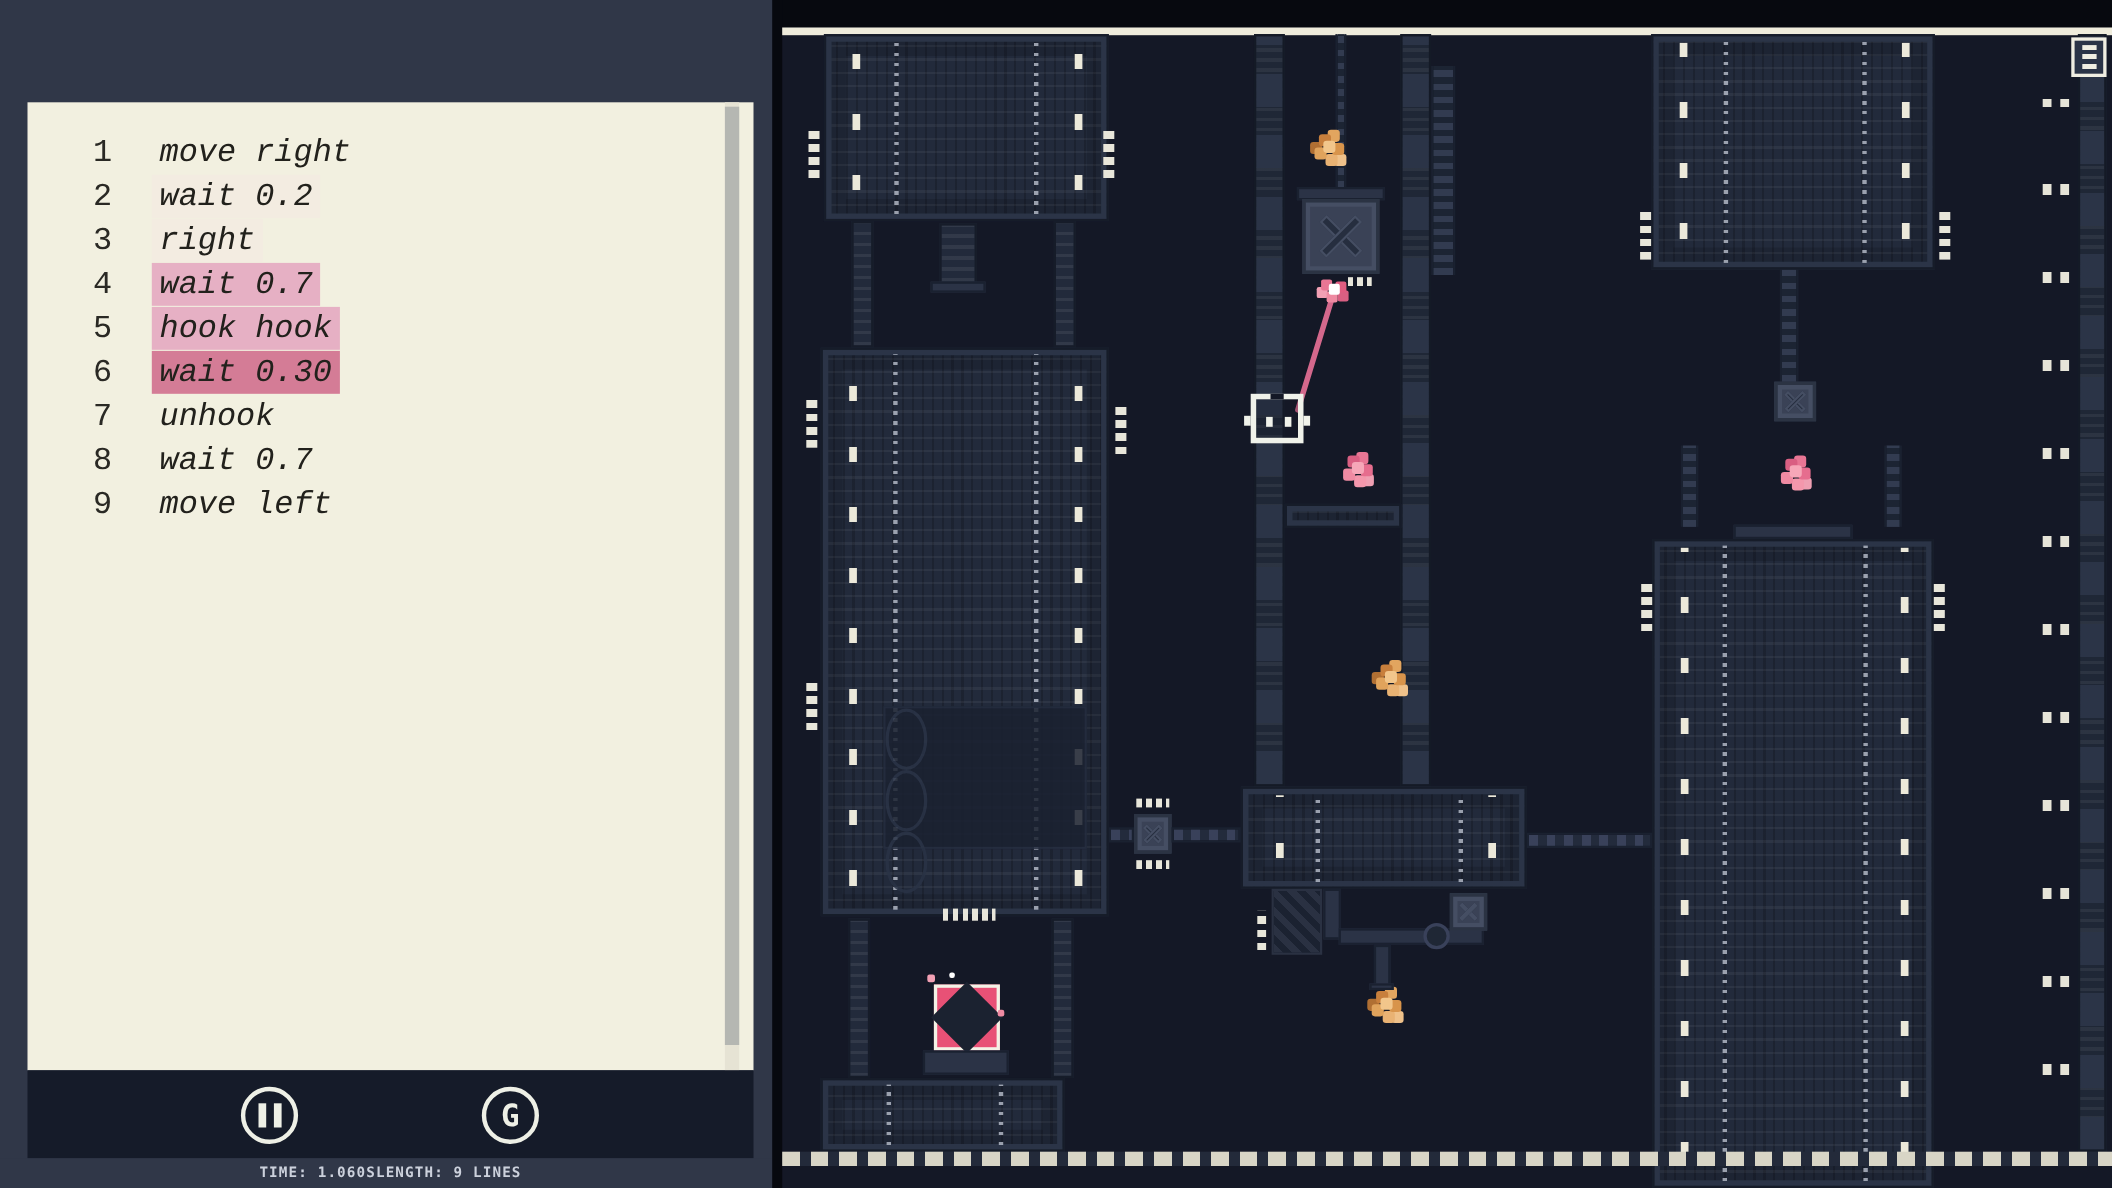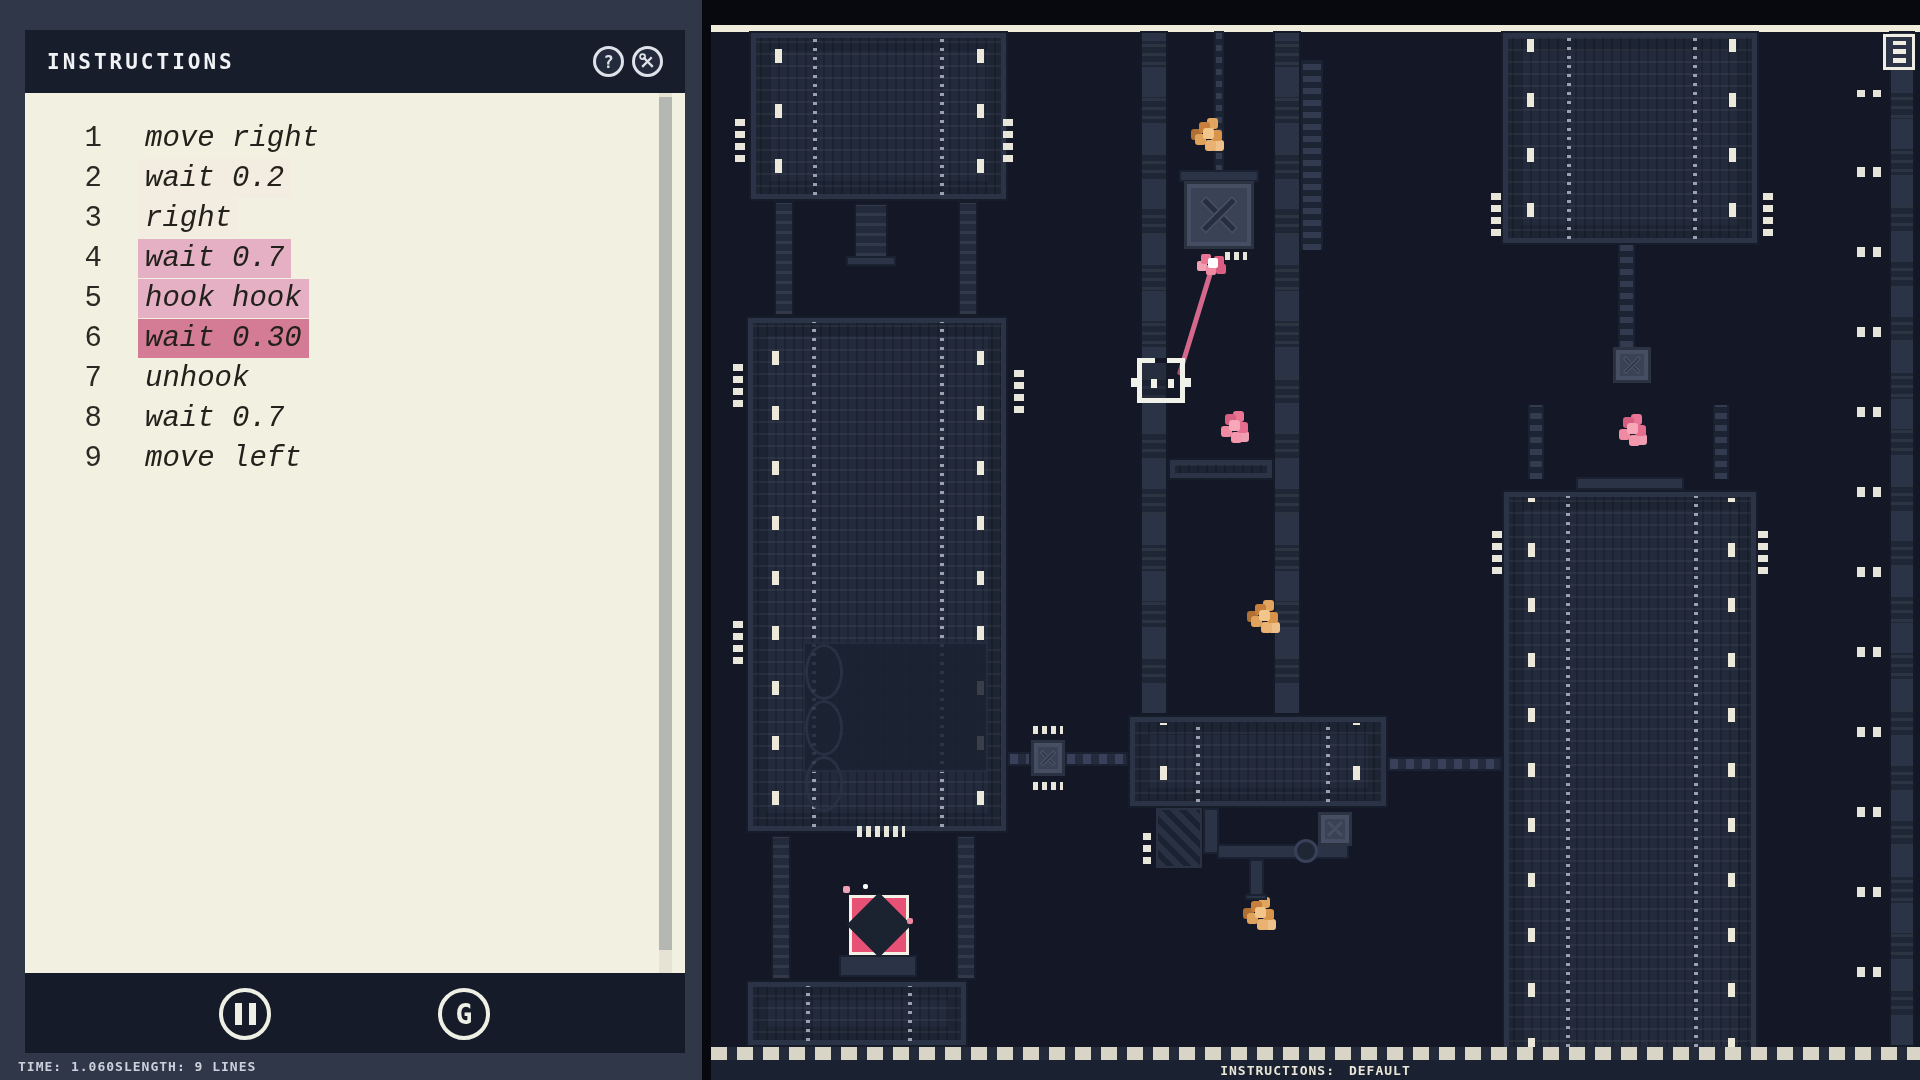--- a/index.html
+++ b/index.html
@@ -27,21 +27,21 @@
   #scrollbar{position:absolute;right:13px;top:0;width:13px;height:880px;background:#e6e3d4;}
   #scroll-thumb{position:absolute;left:0;top:4px;width:13px;height:853px;background:#b5b7b2;}
   #button-bar{position:absolute;left:25px;top:973px;width:660px;height:80px;background:#151b29;}
   .transport{position:absolute;top:15px;width:52px;height:52px;border:4px solid #eef0e6;border-radius:50%;
     display:flex;align-items:center;justify-content:center;background:transparent;color:#eef0e6;}
   #pause-btn{left:194px;}
   #restart-btn{left:413px;font:bold 28px "DejaVu Sans Mono",monospace;}
   .pause-bars{display:flex;gap:7px;}
   .pause-bars i{display:block;width:7px;height:22px;background:#eef0e6;}
   #left-status{position:absolute;left:0;top:1053px;width:710px;height:27px;background:var(--slate,#303748);
-    display:flex;align-items:center;justify-content:flex-start;padding:0 18px;
+    display:flex;align-items:center;justify-content:center;padding:0 18px;
     font:bold 13px "DejaVu Sans Mono",monospace;letter-spacing:1px;color:#ccd1dc;}
 
   
   #separator{position:absolute;left:702px;top:0;width:9px;height:1080px;background:#07090f;z-index:30;}
   #game{position:absolute;left:711px;top:0;width:1209px;height:1080px;background:var(--gamebg,#141826);overflow:hidden;}
   #game > div{position:absolute;}
   .ceiling-black{left:0;top:0;width:1209px;height:25px;background:#07090f;}
   .ceiling-line{left:0;top:25px;width:1209px;height:7px;background:#efecdc;}
 
   .tower{background:var(--tower,#222a3b);border:2px solid #161c29;
@@ -102,34 +102,20 @@
     background:repeating-linear-gradient(90deg,#d8d5c6 0 16px,#232a3a 16px 26px);}
   #game-status{left:0;top:1060px;width:1209px;height:20px;background:#1a2130;z-index:11;
     display:flex;align-items:center;justify-content:center;
     font:bold 13px "DejaVu Sans Mono",monospace;letter-spacing:1px;color:#e9e6d8;}
   #game-status .val{margin-left:14px;}
 </style>
 </head>
 <body>
 
 <div id="left-panel">
-  <div id="editor-header">
-    <span id="editor-title">INSTRUCTIONS</span>
-    <div class="hdr-icons">
-      <div class="circlebtn">
-        <span>?</span>
-      </div>
-      <div class="circlebtn">
-        <svg width="17" height="17" viewBox="0 0 16 16">
-          <path d="M3 13 L12 4 M4 4 L13 13" stroke="#dfe2e9" stroke-width="2.2" fill="none"></path>
-          <circle cx="3.4" cy="3.4" r="2.4" fill="none" stroke="#dfe2e9" stroke-width="1.6"></circle>
-        </svg>
-      </div>
-    </div>
-  </div>
 
   <div id="code-area">
     <div>
   <div class="codeline">
     <span class="num">1</span>
     <span class="code hl-none">move right</span>
   </div>
 
   <div class="codeline">
     <span class="num">2</span>
@@ -321,17 +307,13 @@
   <div class="marks-v" style="left:1047px;top:528px;width:10px;height:46px;"></div>
 
   <div class="pillar" style="left:1178px;top:31px;width:26px;height:1016px;"></div>
   <div class="edge-marks" style="left:1146px;top:90px;width:8px;height:957px;"></div>
   <div class="edge-marks" style="left:1162px;top:90px;width:8px;height:957px;"></div>
   <div class="reel-icon" style="left:1172px;top:34px;width:32px;height:36px;">
       <i></i>
     </div>
 
   <div id="floor-strip"></div>
-  <div id="game-status">
-    <span>INSTRUCTIONS:</span>
-    <span class="val">DEFAULT</span>
-  </div>
 </div>
 
 </body></html>

